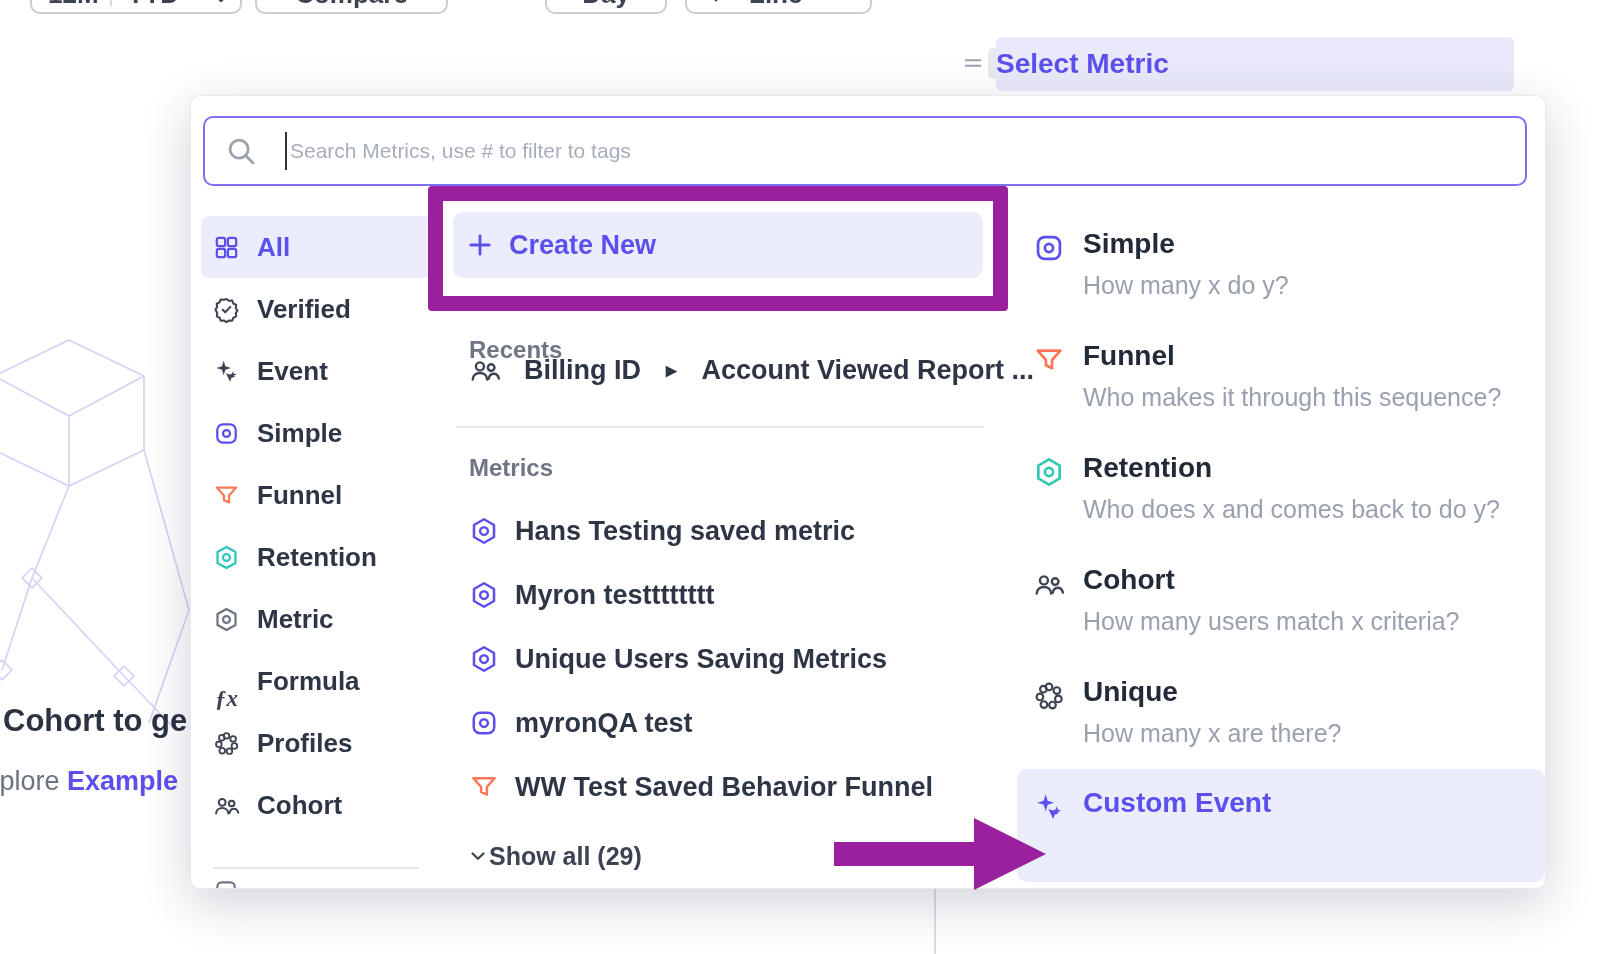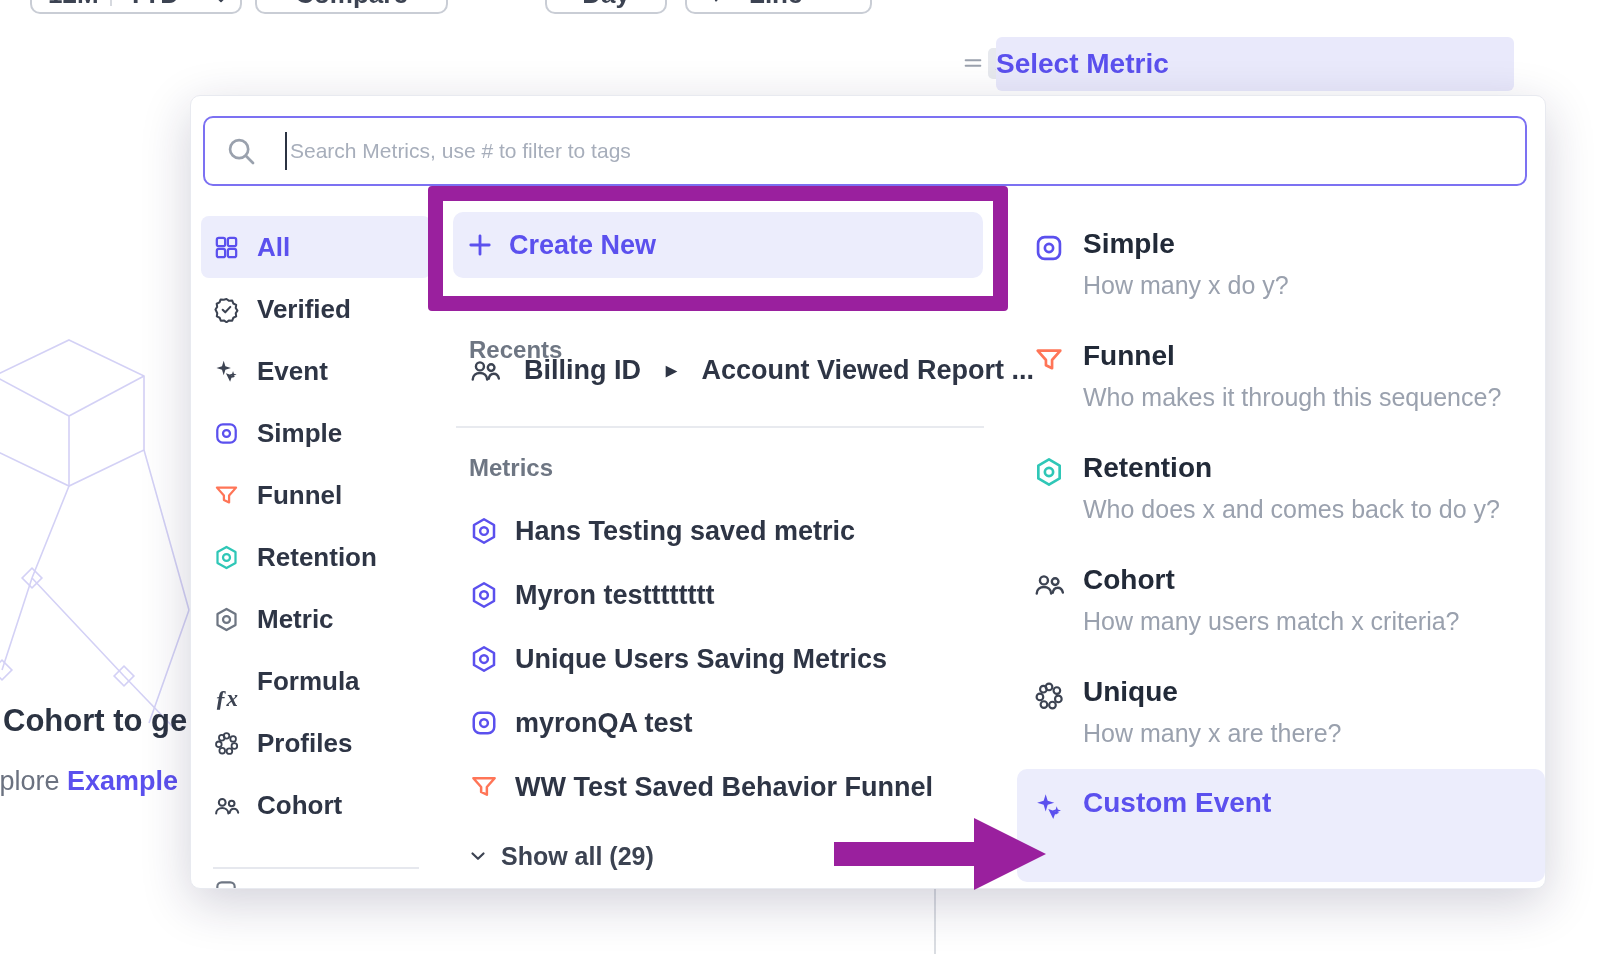--- a/index.html
+++ b/index.html
@@ -63,21 +63,21 @@
   .sec-head { position:absolute; font-size:24px; font-weight:600; color:#6e7683; }
   .recent-row { position:absolute; left:278px; top:248px; height:52px; display:flex;
                 align-items:center; gap:23px; font-size:27px; font-weight:700; color:#2e3545;
                 cursor:pointer; white-space:nowrap; }
   .recent-row .sep { font-size:21px; padding:0 2px; }
   .mid-divider { position:absolute; left:265px; top:330px; width:528px; height:2px; background:#e8eaef; }
   .metric-list { position:absolute; left:278px; top:403px; width:522px; }
   .metric-row { height:64px; display:flex; align-items:center; gap:16px; font-size:27px;
                 font-weight:600; color:#2e3545; cursor:pointer; white-space:nowrap; }
   .showall { position:absolute; left:276px; top:740px; height:40px; display:flex;
-             align-items:center; gap:12px; font-size:25px; font-weight:600; color:#3c4352;
+             align-items:center; gap:0; font-size:25px; font-weight:600; color:#3c4352;
              cursor:pointer; }
 
   
   .type-row { position:absolute; left:826px; width:528px; height:112px; cursor:pointer; }
   .type-ico { position:absolute; left:16px; top:8px; }
   .type-label { position:absolute; left:66px; top:4px; font-size:28px; font-weight:700; color:#222a38; }
   .type-desc { position:absolute; left:66px; top:47px; font-size:25px; color:#9aa1ae; white-space:nowrap; }
   .type-row.hl { background:var(--accent-bg,#ecedfc); border-radius:10px; height:113px; }
   .type-row.hl .type-ico { top:22px; }
   .type-row.hl .type-label { top:18px; color:var(--accent,#5b50ee); }

